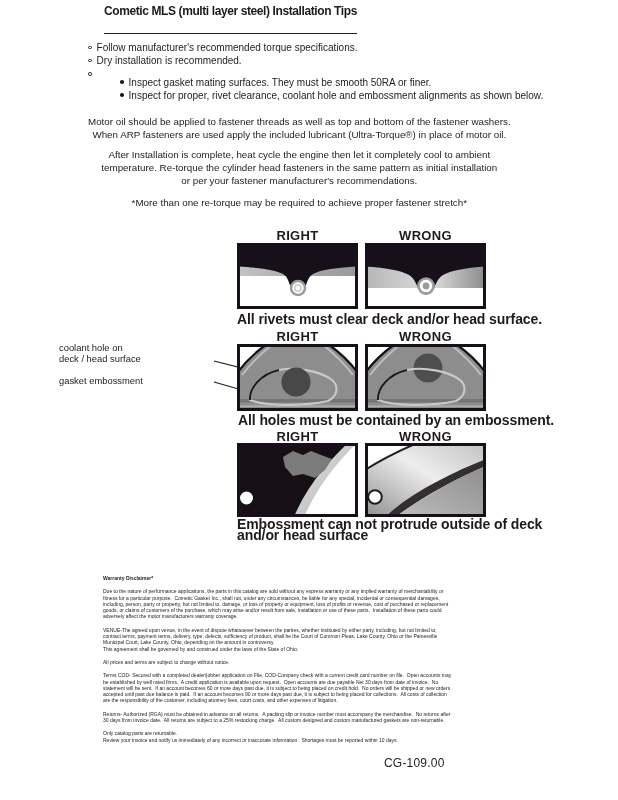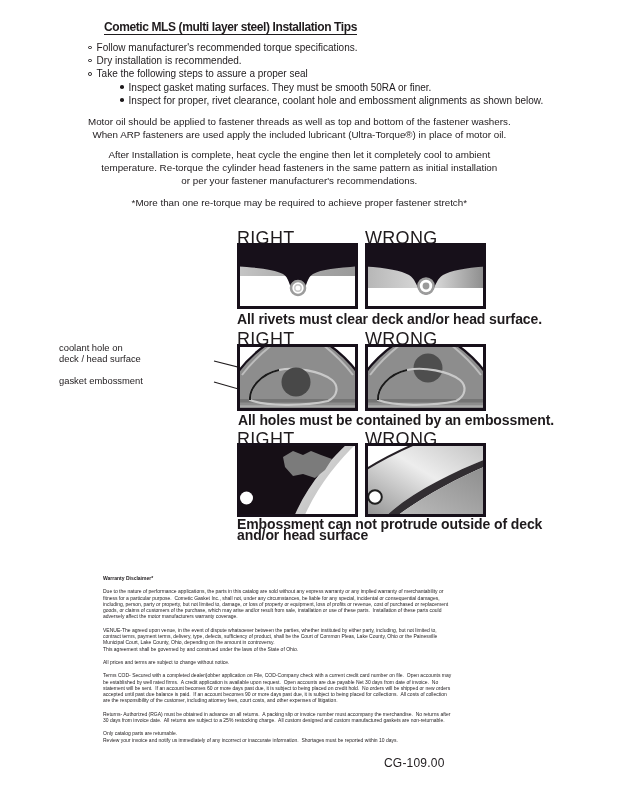--- a/index.html
+++ b/index.html
@@ -1,35 +1,35 @@
 <!DOCTYPE html>
 <html><head>
 <meta charset="utf-8">
 <style>
   * { margin:0; padding:0; box-sizing:border-box; }
   html,body { width:618px; height:800px; background:#ffffff; }
   body { position:relative; font-family:"Liberation Sans", sans-serif; color:#1f1b1d; overflow:hidden; }
   .abs { position:absolute; }
 
-  .page-title { left:104px; top:20px; font-size:12px; font-weight:bold; letter-spacing:-0.4px;
-                border-bottom:1.8px solid #1f1b1d; padding-bottom:0; }
+  .page-title { left:104px; top:4px; font-size:12px; font-weight:bold; letter-spacing:-0.4px;
+                border-bottom:1.8px solid #1f1b1d; padding-bottom:15px; }
 
   .tips { left:88px; top:41px; font-size:10px; line-height:13.2px; }
   .tip-row { display:flex; align-items:flex-start; }
   .tip-row.sub { margin-left:32px; }
   .marker { width:3.6px; height:3.6px; border-radius:50%; margin:4.6px 5px 0 0; flex:0 0 auto; }
   .marker.open { border:1px solid #1f1b1d; }
   .marker.fill { background:#1f1b1d; }
 
   .diesel { left:88px; top:116px; font-size:9.8px; line-height:12.9px; }
   .diesel h2 { font-size:10.5px; font-weight:bold; letter-spacing:-0.3px; margin-bottom:8px; }
   .diesel p { white-space:pre; margin-bottom:7px;text-align:center; }
   .diesel p.p2 { margin-bottom:9px; }
 
-  .dlabel { font-size:18px; font-weight:normal; letter-spacing:0.3px; text-align:left; width:121px; }
+  .dlabel { font-size:13px; font-weight:bold; letter-spacing:0.3px; text-align:center; width:121px; }
   .dcaption { font-size:14px; font-weight:bold; letter-spacing:-0.1px; white-space:pre; line-height:10.8px; }
   .dbox { width:121px; }
   .dbox svg { display:block; }
 
   .side-label { font-size:9.4px; line-height:10.8px; text-align:left; width:152px; white-space:pre; }
 
   .disclaimer { left:103px; top:575px; font-size:5px; line-height:6.3px; width:480px; }
   .disclaimer h3 { font-size:5px; font-weight:bold; margin-bottom:7px; }
   .disclaimer p { white-space:pre; margin-bottom:7px; }
 
@@ -44,21 +44,20 @@
   <div class="tip-row">
     <span class="marker open"></span>
     <span>Follow manufacturer's recommended torque specifications.</span>
   </div>
   <div class="tip-row">
     <span class="marker open"></span>
     <span>Dry installation is recommended.</span>
   </div>
   <div class="tip-row">
     <span class="marker open"></span>
-    <span>Take the following steps to assure a proper seal</span>
   </div>
   <div class="tip-row sub">
     <span class="marker fill"></span>
     <span>Inspect gasket mating surfaces.  They must be smooth 50RA or finer.</span>
   </div>
   <div class="tip-row sub">
     <span class="marker fill"></span>
     <span>Inspect for proper, rivet clearance, coolant hole and embossment alignments as shown below.</span>
   </div>
 </div>

